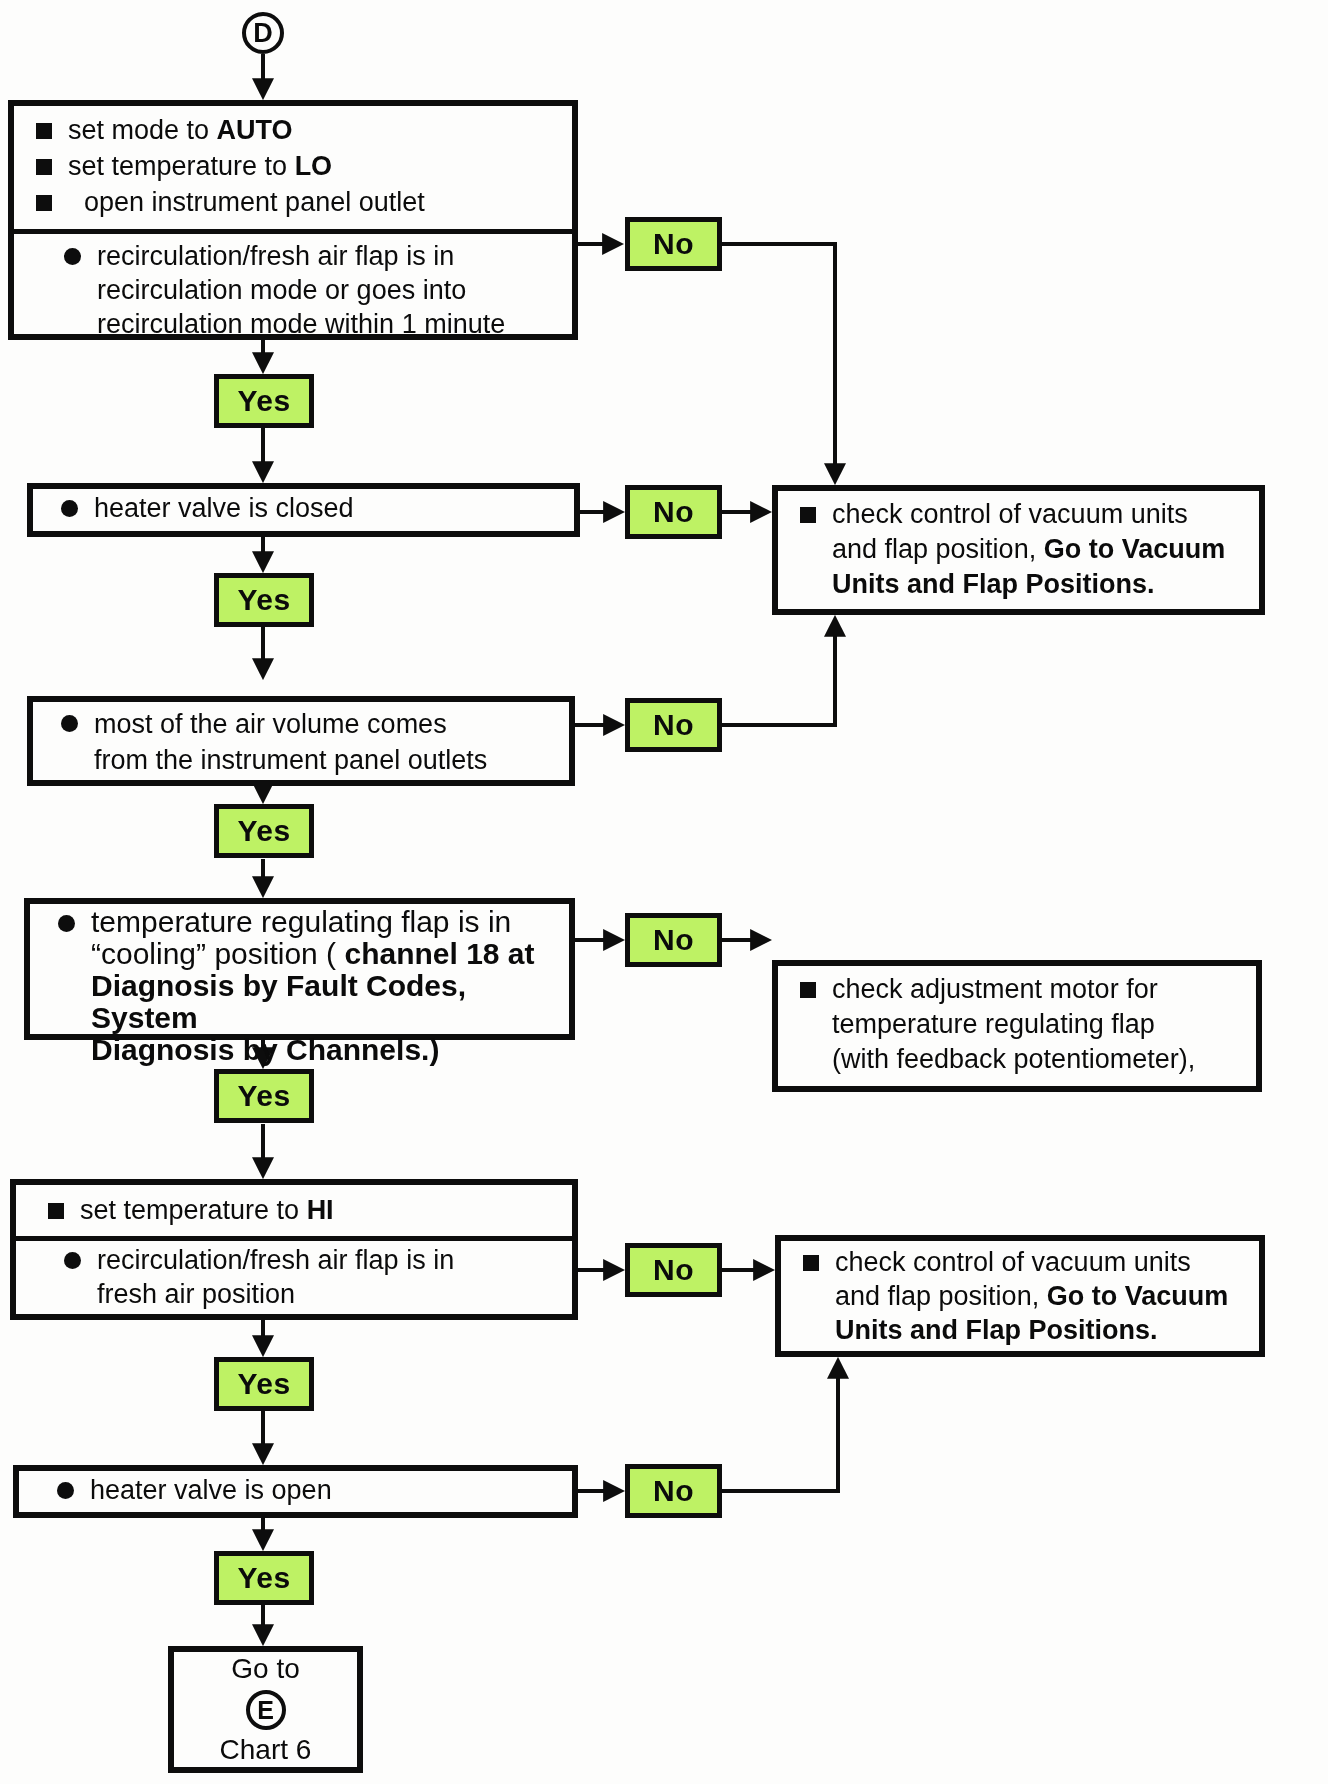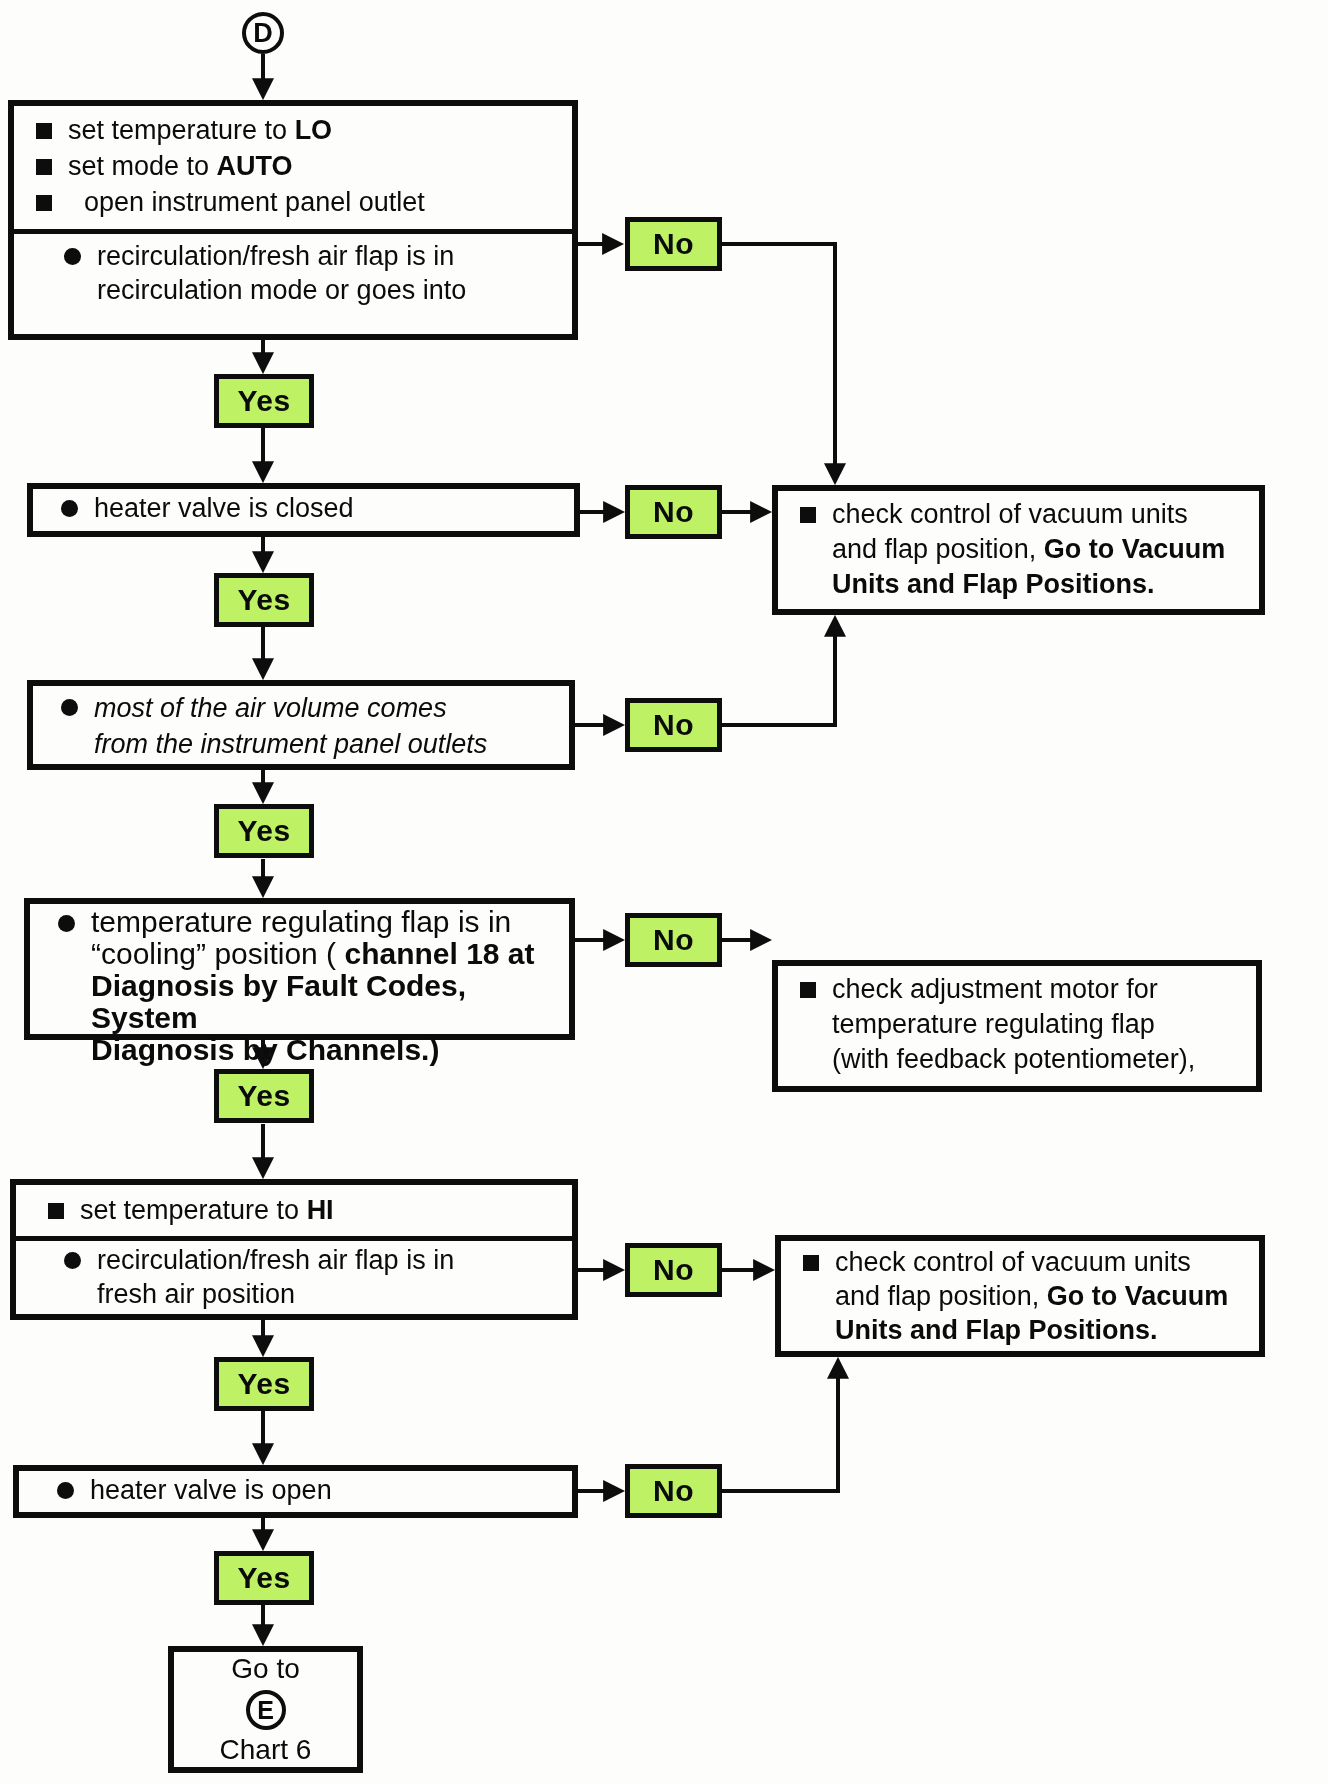--- a/index.html
+++ b/index.html
@@ -60,37 +60,38 @@
   </svg>
 
   <div class="circ" style="left:242px;top:12px;width:42px;height:42px;font-size:27px;">
     <span>D</span>
   </div>
 
   <div class="box" style="left:8px;top:100px;width:570px;height:240px;">
     <div style="height:116px;padding:7px 0 0 22px;">
       <div class="row" style="height:36px;">
         <span class="sq"></span>
-        <span><span>set temperature to </span><b>LO</b></span>
+        <span><span>set mode to </span><b>AUTO</b></span>
       </div>
       <div class="row" style="height:36px;">
         <span class="sq"></span>
-        <span><span>set mode to </span><b>AUTO</b></span>
+        <span><span>set temperature to </span><b>LO</b></span>
       </div>
       <div class="row" style="height:36px;gap:16px;">
         <span class="sq"></span>
         <span><span>open instrument panel outlet</span><b></b></span>
       </div>
     </div>
     <div class="sect2" style="padding:5px 0 0 50px;line-height:34px;">
       <div class="row">
         <span class="ci"></span>
         <div>
           <div>recirculation/fresh air flap is in</div>
           <div>recirculation mode or goes into</div>
+          <div>recirculation mode within 1 minute</div>
         </div>
       </div>
     </div>
   </div>
 
   <div class="tag" style="left:625px;top:217px;width:97px;height:54px;">
     <span>No</span>
   </div>
 
   <div class="tag" style="left:214px;top:374px;width:100px;height:54px;">
@@ -116,21 +117,21 @@
         <div><span>and flap position, </span><b>Go to Vacuum</b></div>
         <div><b>Units and Flap Positions.</b></div>
       </div>
     </div>
   </div>
 
   <div class="tag" style="left:214px;top:573px;width:100px;height:54px;">
     <span>Yes</span>
   </div>
 
-  <div class="box" style="left:27px;top:680px;width:548px;height:90px;font-style:italic;">
+  <div class="box" style="left:27px;top:696px;width:548px;height:90px;">
     <div class="row" style="padding:4px 0 0 28px;line-height:36px;">
       <span class="ci"></span>
       <div>
         <div>most of the air volume comes</div>
         <div>from the instrument panel outlets</div>
       </div>
     </div>
   </div>
 
   <div class="tag" style="left:625px;top:698px;width:97px;height:54px;">

